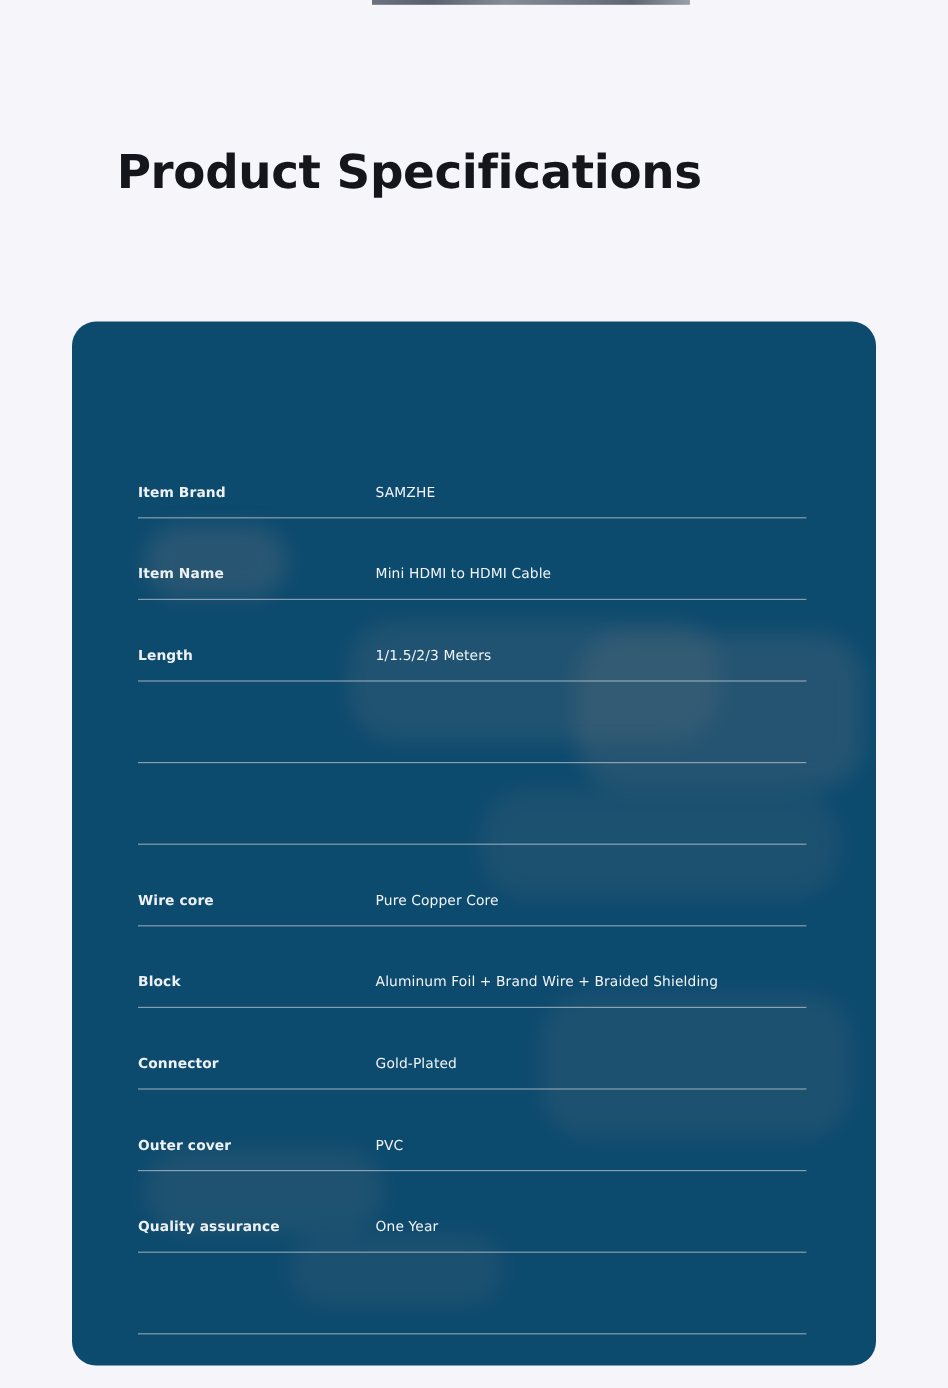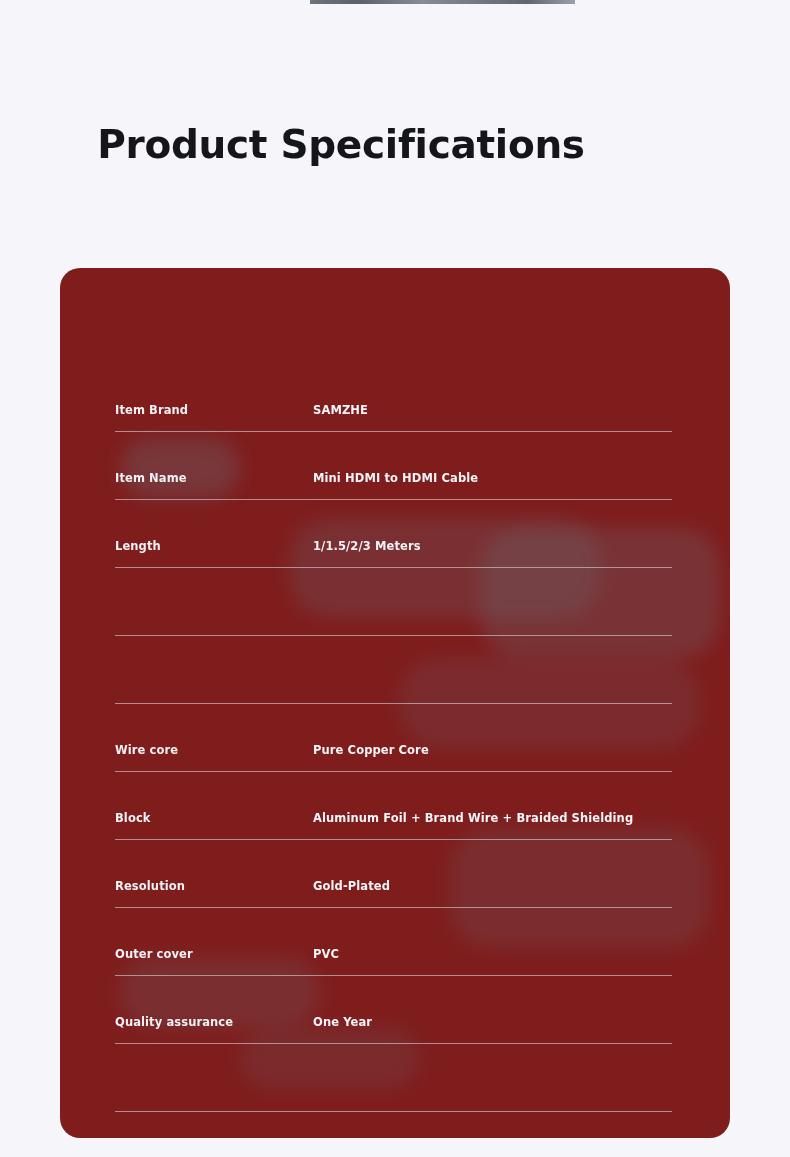--- a/index.html
+++ b/index.html
@@ -40,21 +40,21 @@
     letter-spacing: -0.3px;
     line-height: 1.1;
   }
 
   .spec-card {
     position: absolute;
     left: 60px;
     top: 268px;
     width: 670px;
     height: 870px;
-    background: #7f1d1d;
+    background: #0c4a6e;
     border-radius: 20px;
     overflow: hidden;
   }
 
   
   .ghost {
     position: absolute;
     border-radius: 40px;
     background: #6a737d;
     opacity: .30;
@@ -93,21 +93,21 @@
     flex: 0 0 198px;
     font-size: 11.5px;
     font-weight: 700;
     color: #eef1f4;
     letter-spacing: .1px;
     white-space: nowrap;
   }
   .spec-value {
     flex: 1 1 auto;
     font-size: 11.5px;
-    font-weight: 700;
+    font-weight: 400;
     color: #f2f4f7;
     letter-spacing: .1px;
     white-space: nowrap;
   }
   .spec-divider {
     position: absolute;
     left: 0;
     bottom: 0;
     width: 100%;
     height: 1px;
@@ -168,21 +168,21 @@
       </div>
       <div class="spec-row">
         <div class="cells">
           <div class="spec-label">Block</div>
           <div class="spec-value">Aluminum Foil + Brand Wire + Braided Shielding</div>
         </div>
         <div class="spec-divider"></div>
       </div>
       <div class="spec-row">
         <div class="cells">
-          <div class="spec-label">Resolution</div>
+          <div class="spec-label">Connector</div>
           <div class="spec-value">Gold-Plated</div>
         </div>
         <div class="spec-divider"></div>
       </div>
       <div class="spec-row">
         <div class="cells">
           <div class="spec-label">Outer cover</div>
           <div class="spec-value">PVC</div>
         </div>
         <div class="spec-divider"></div>

